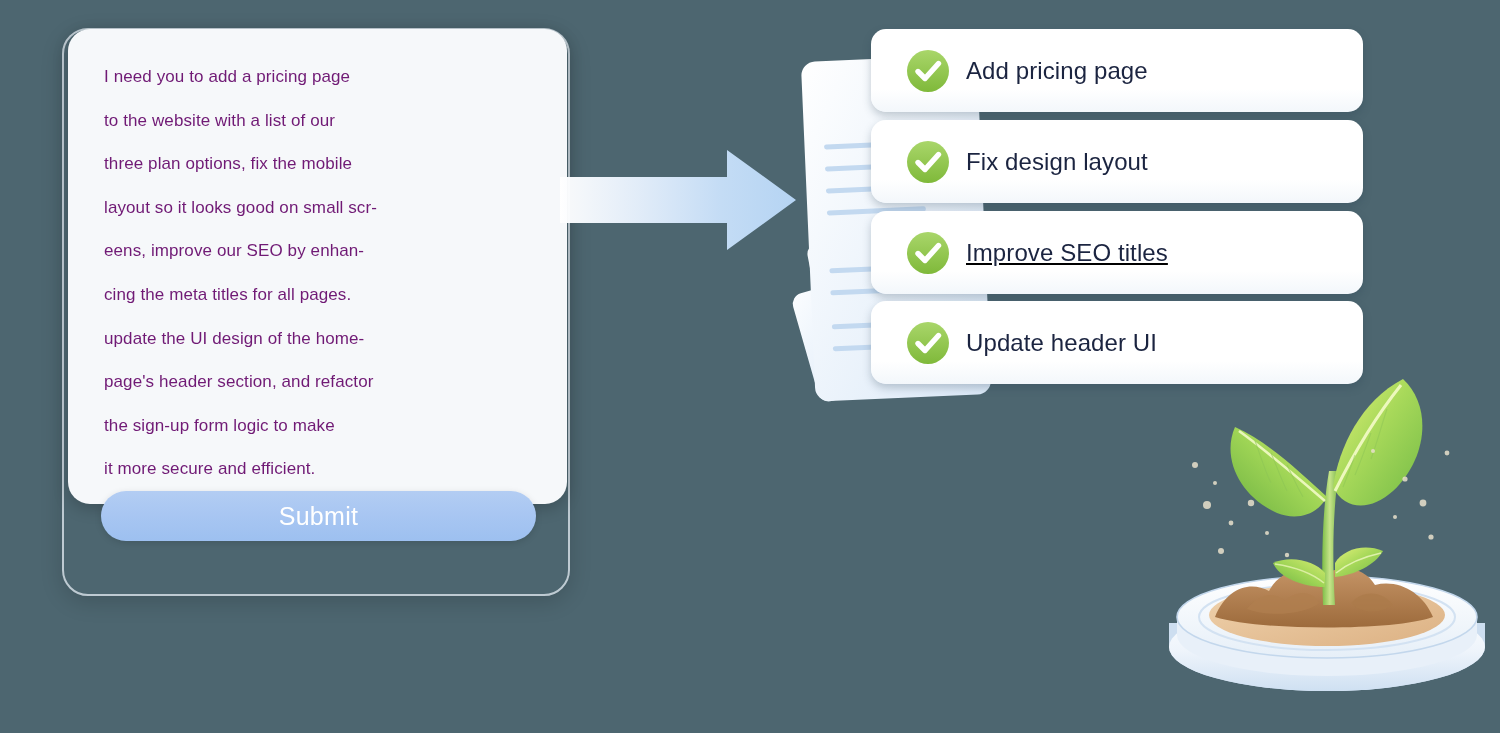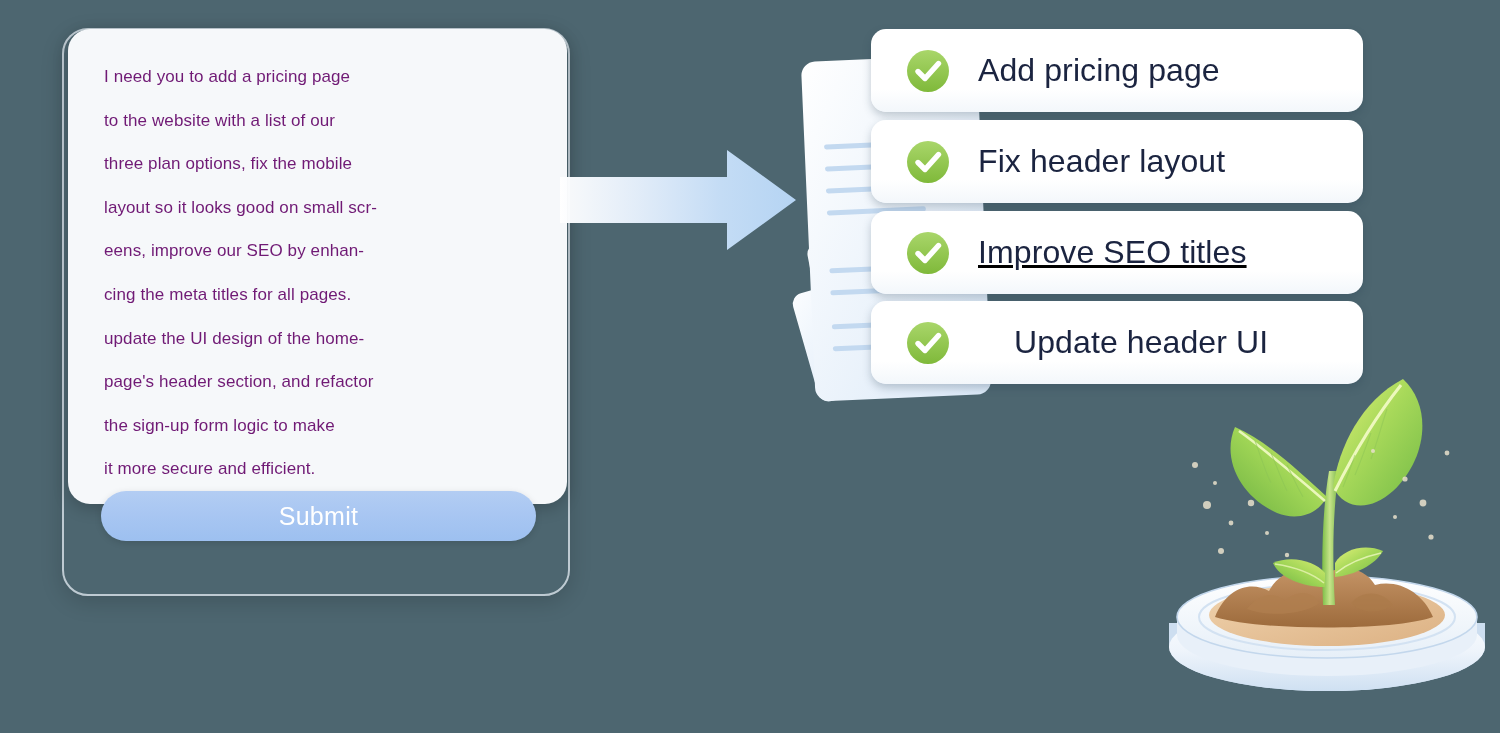--- a/index.html
+++ b/index.html
@@ -109,31 +109,31 @@
     border-radius: 15px;
     box-shadow: 0 4px 9px rgba(40,60,80,0.26);
     box-sizing: border-box;
     display: flex;
     align-items: center;
     cursor: pointer;
   }
   .task-card.c0 { top: 0px;   }
   .task-card.c1 { top: 91px;  }
   .task-card.c2 { top: 182px; text-decoration: underline; }
-  .task-card.c3 { top: 272px; gap: 36px; }
+  .task-card.c3 { top: 272px; }
 
   .check-icon {
     width: 44px;
     height: 44px;
     margin-left: 35px;
     flex: 0 0 auto;
   }
   .task-label {
-    margin-left: 28px;
-    font-size: 32px;
+    margin-left: 16px;
+    font-size: 24px;
     color: #1b2440;
     letter-spacing: 0.1px;
     white-space: nowrap;
   }
 
   
   .plant-wrap {
     position: absolute;
     left: 1155px;
     top: 355px;
@@ -245,21 +245,21 @@
           <defs>
             <linearGradient id="grn1" x1="0" y1="0" x2="0" y2="1">
               <stop offset="0%" stop-color="#a9d66a"></stop>
                 <stop offset="100%" stop-color="#7fb93a"></stop>
             </linearGradient>
           </defs>
           <circle cx="22" cy="22" r="21" fill="url(#grn1)"></circle>
           <path d="M12 22.5 L19 29.5 L32.5 14.5" fill="none" stroke="#ffffff" stroke-width="5.4" stroke-linecap="round" stroke-linejoin="round"></path>
         </svg>
       </span>
-      <span class="task-label">Fix header layout</span>
+      <span class="task-label">Fix design layout</span>
     </div>
 
     <div class="task-card c2">
       <span class="check-icon">
         <svg width="44" height="44" viewBox="0 0 44 44">
           <defs>
             <linearGradient id="grn2" x1="0" y1="0" x2="0" y2="1">
               <stop offset="0%" stop-color="#a9d66a"></stop>
                 <stop offset="100%" stop-color="#7fb93a"></stop>
             </linearGradient>

